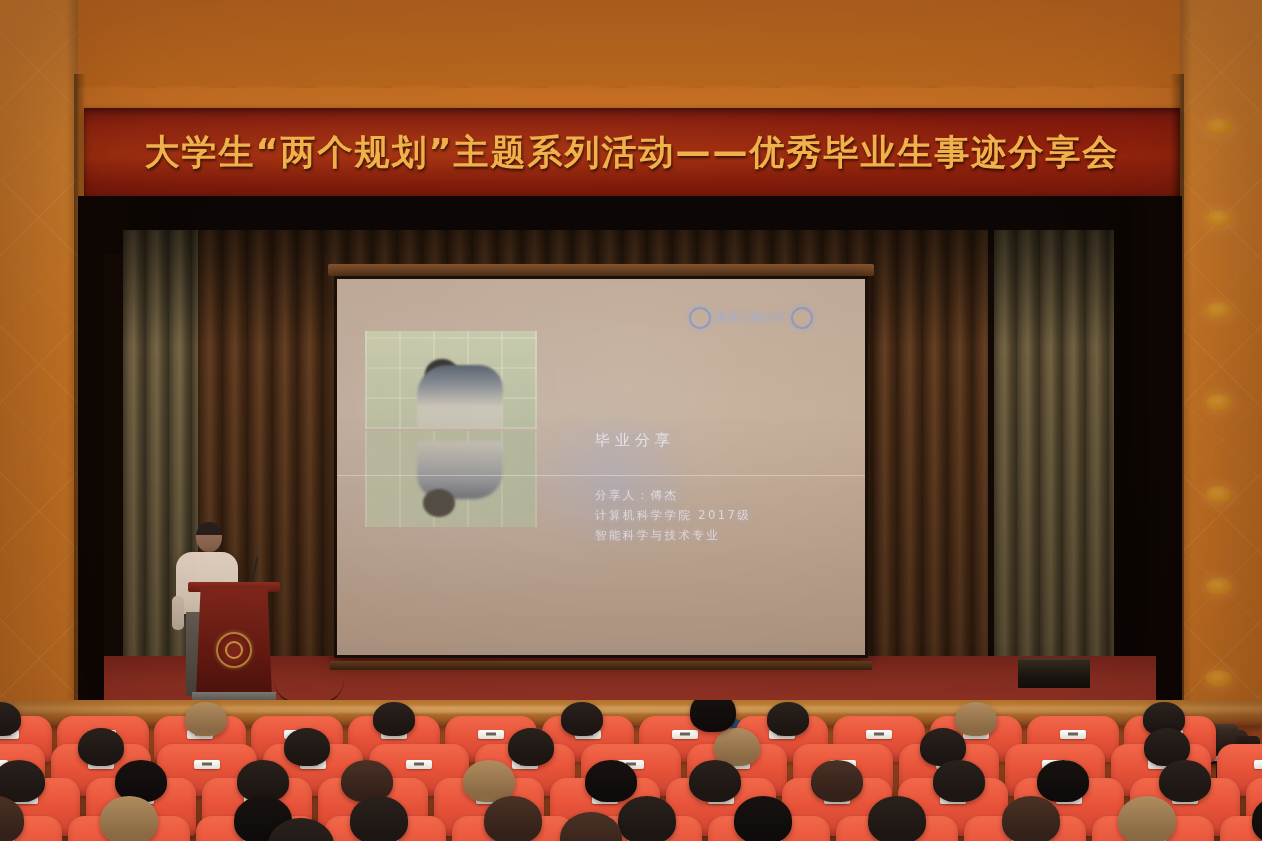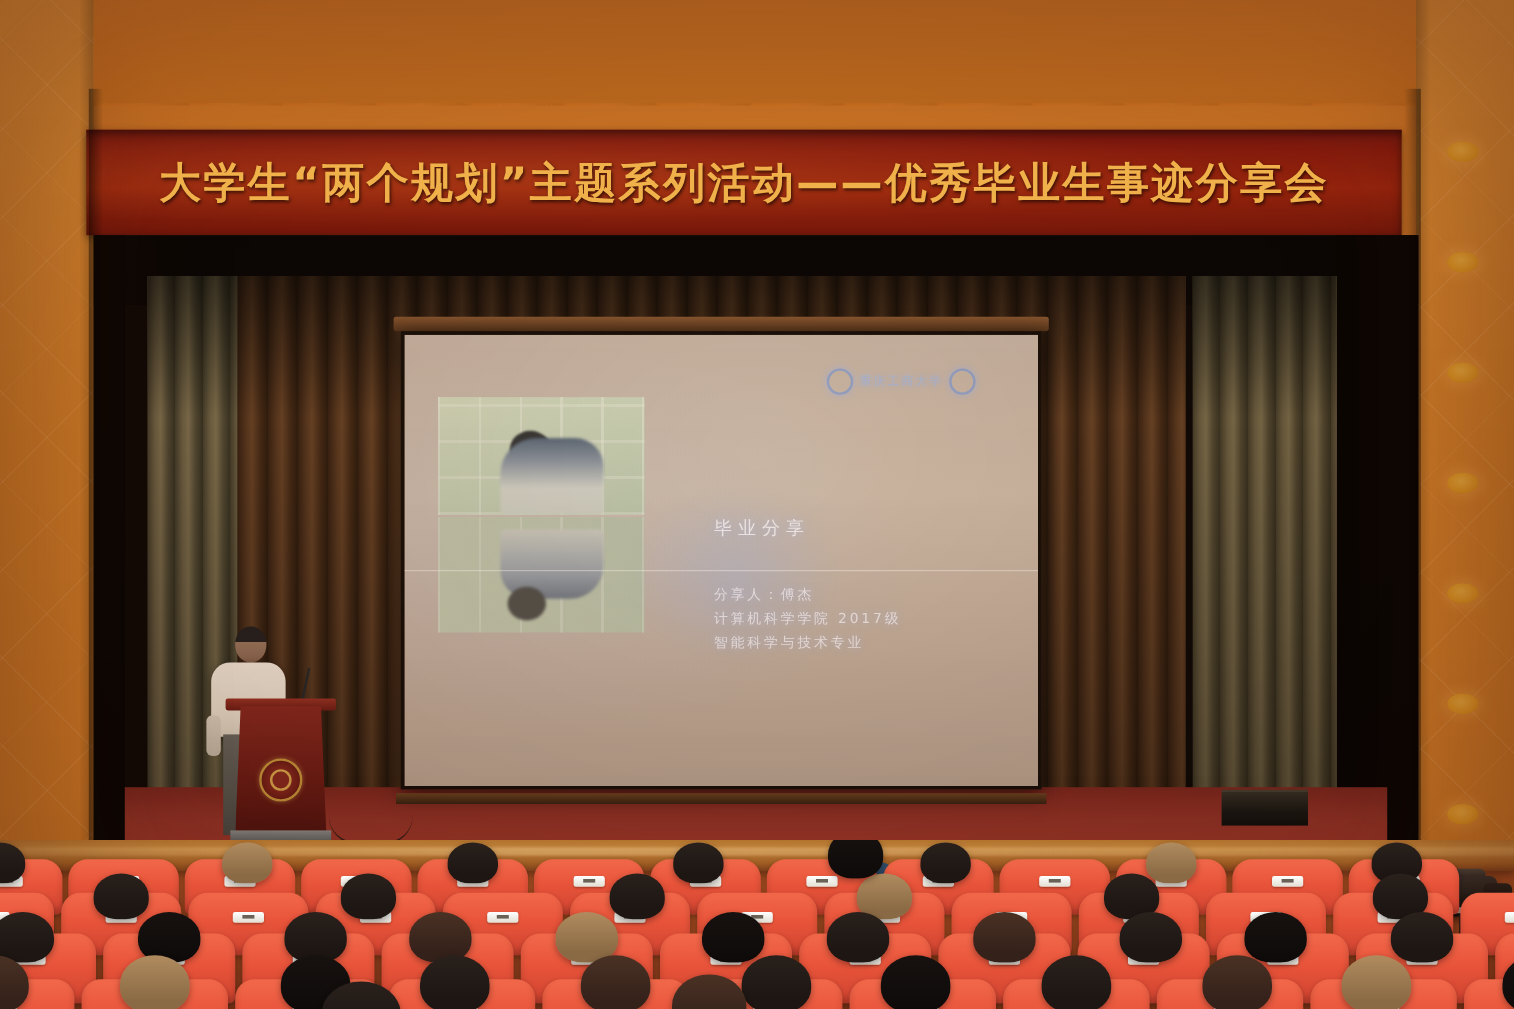--- a/index.html
+++ b/index.html
@@ -64,21 +64,21 @@
     position:absolute;left:74px;top:74px;width:12px;height:640px;
     background:linear-gradient(90deg,rgba(0,0,0,.45),rgba(0,0,0,0));
   }
   .frame-shadow-r{
     position:absolute;right:78px;top:74px;width:14px;height:640px;
     background:linear-gradient(270deg,rgba(0,0,0,.45),rgba(0,0,0,0));
   }
 
   
   .banner{
-    position:absolute;left:72px;top:108px;width:1096px;height:88px;
+    position:absolute;left:84px;top:108px;width:1096px;height:88px;
     background:linear-gradient(180deg,#7D1A12 0%,#93200F 22%,#A2290F 55%,#7C1A0C 100%);
     box-shadow:0 3px 7px rgba(0,0,0,.5) inset, 0 2px 6px rgba(0,0,0,.45);
     display:flex;align-items:center;justify-content:center;overflow:hidden;
   }
   .banner::after{
     content:"";position:absolute;inset:0;
     background:radial-gradient(ellipse at 30% 40%, rgba(255,150,60,.20), transparent 60%);
   }
   .banner-text{
     position:relative;z-index:2;

